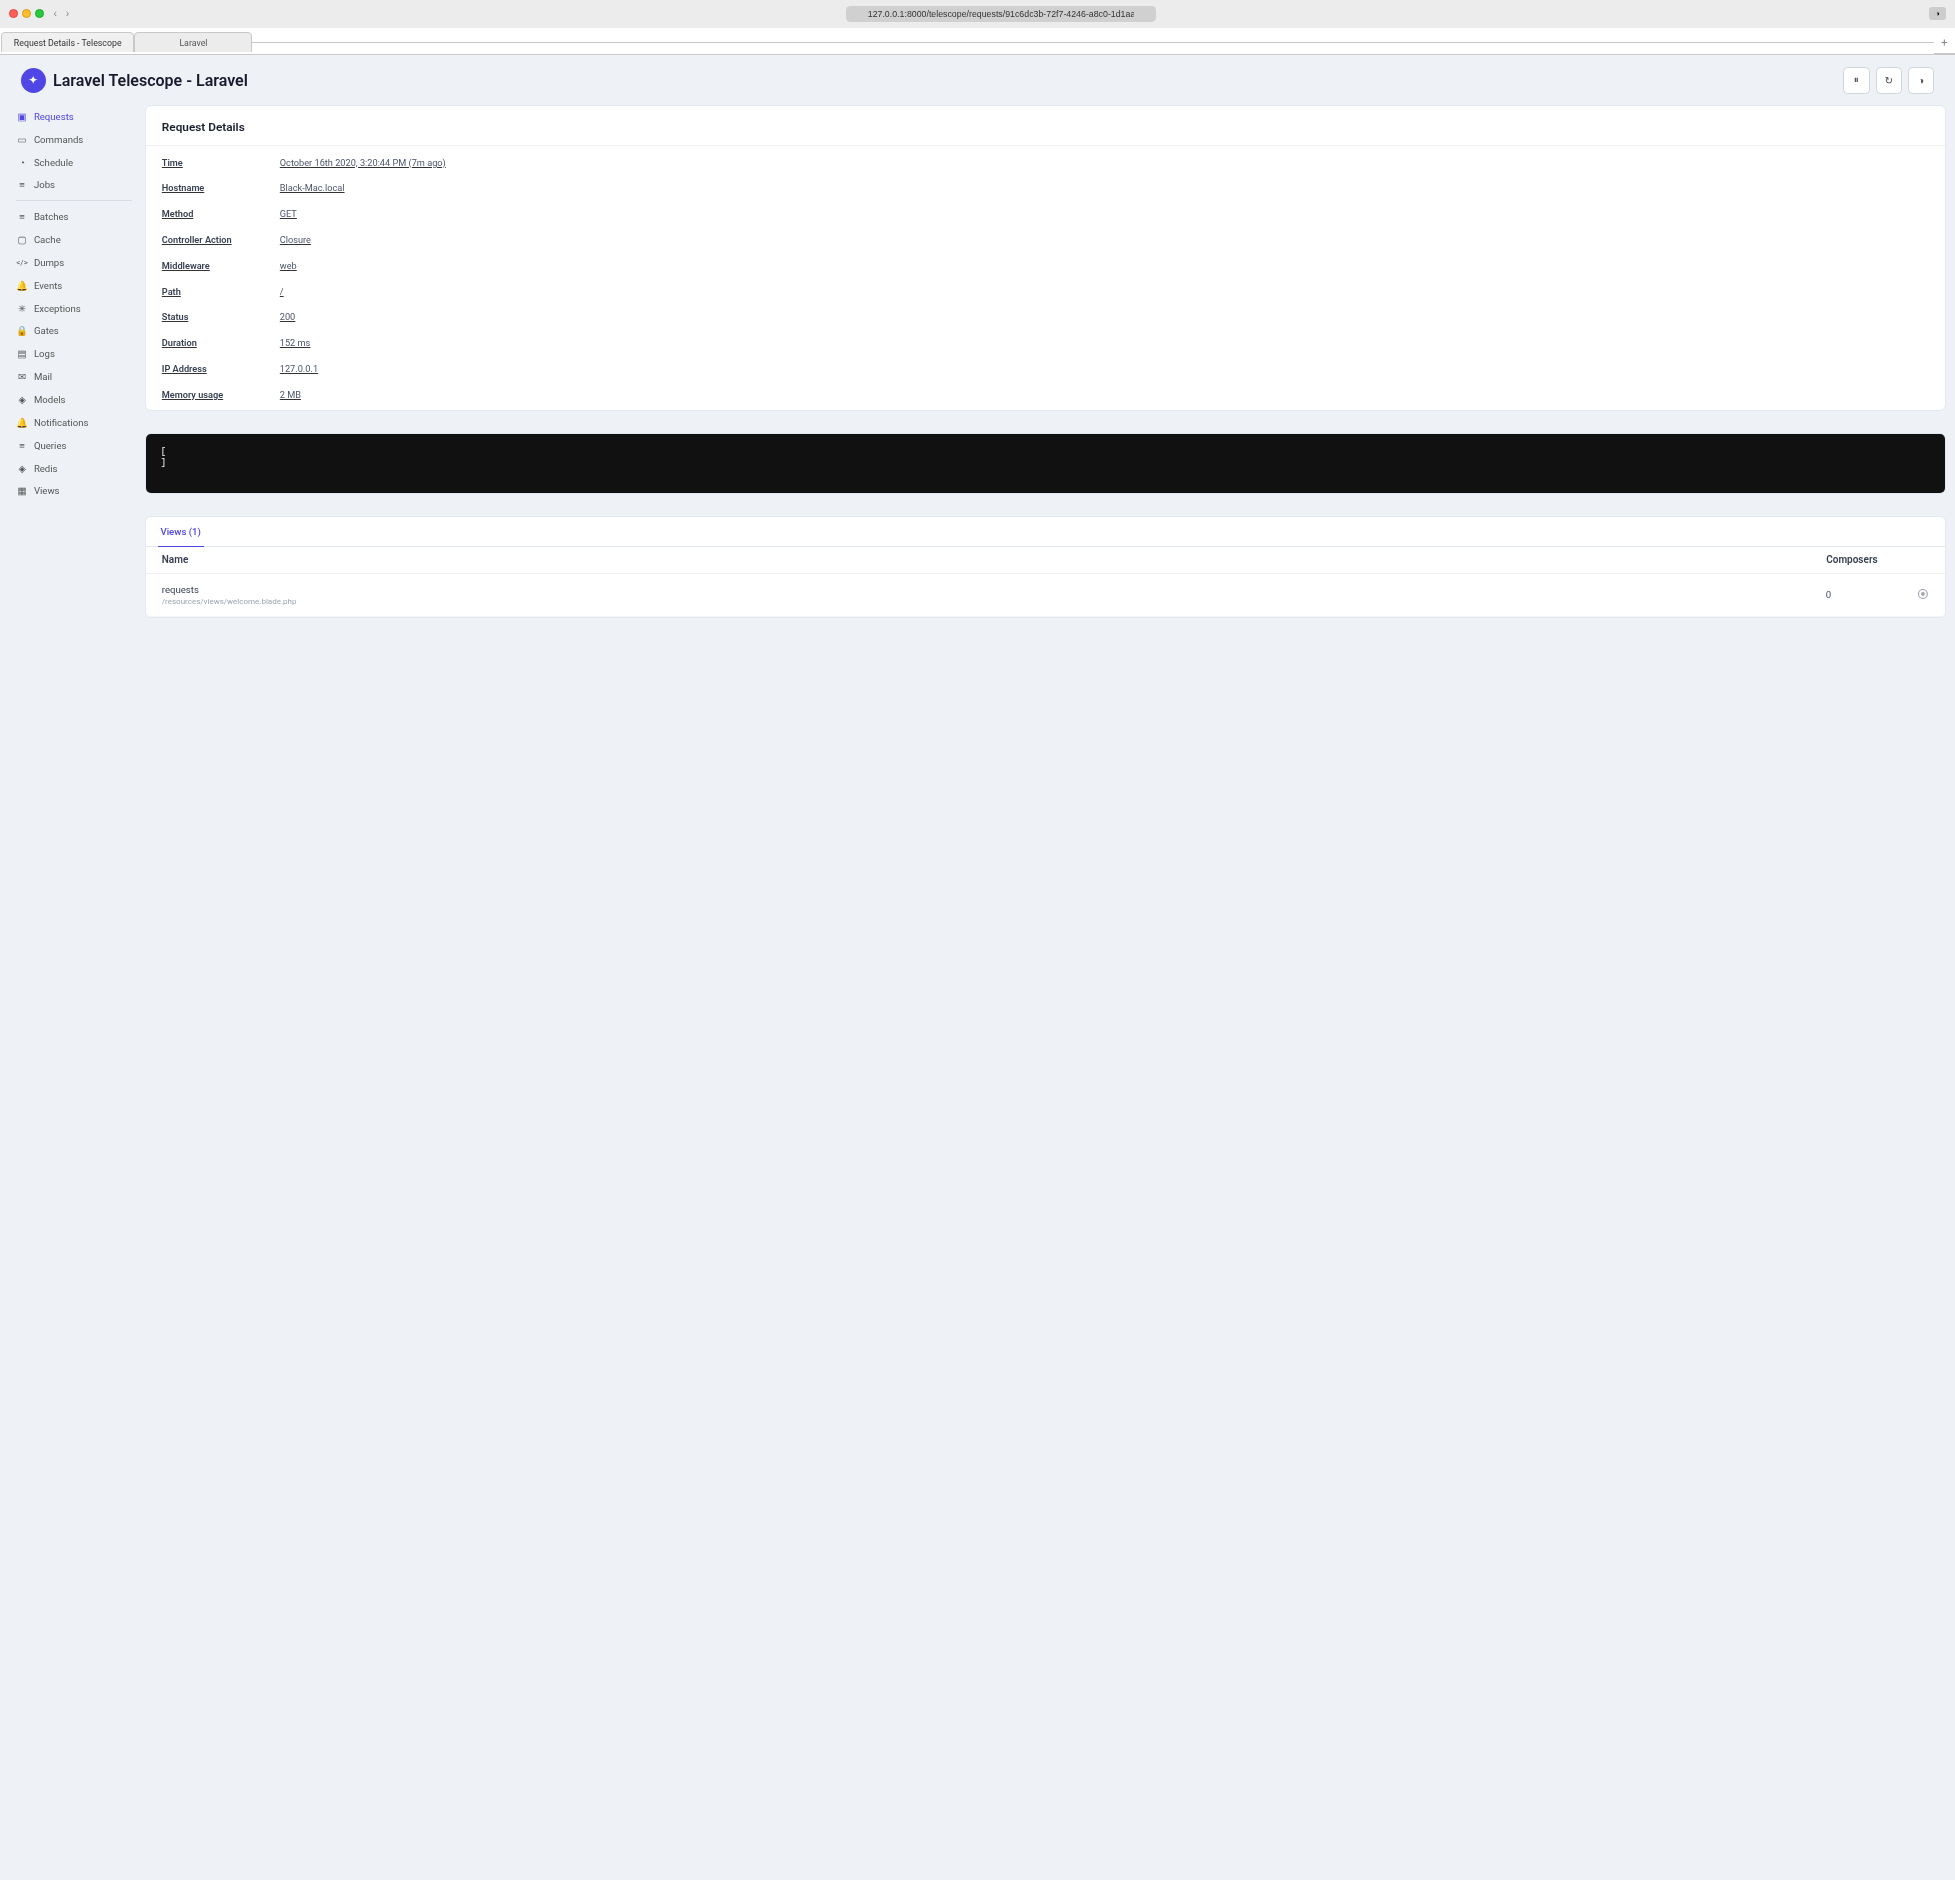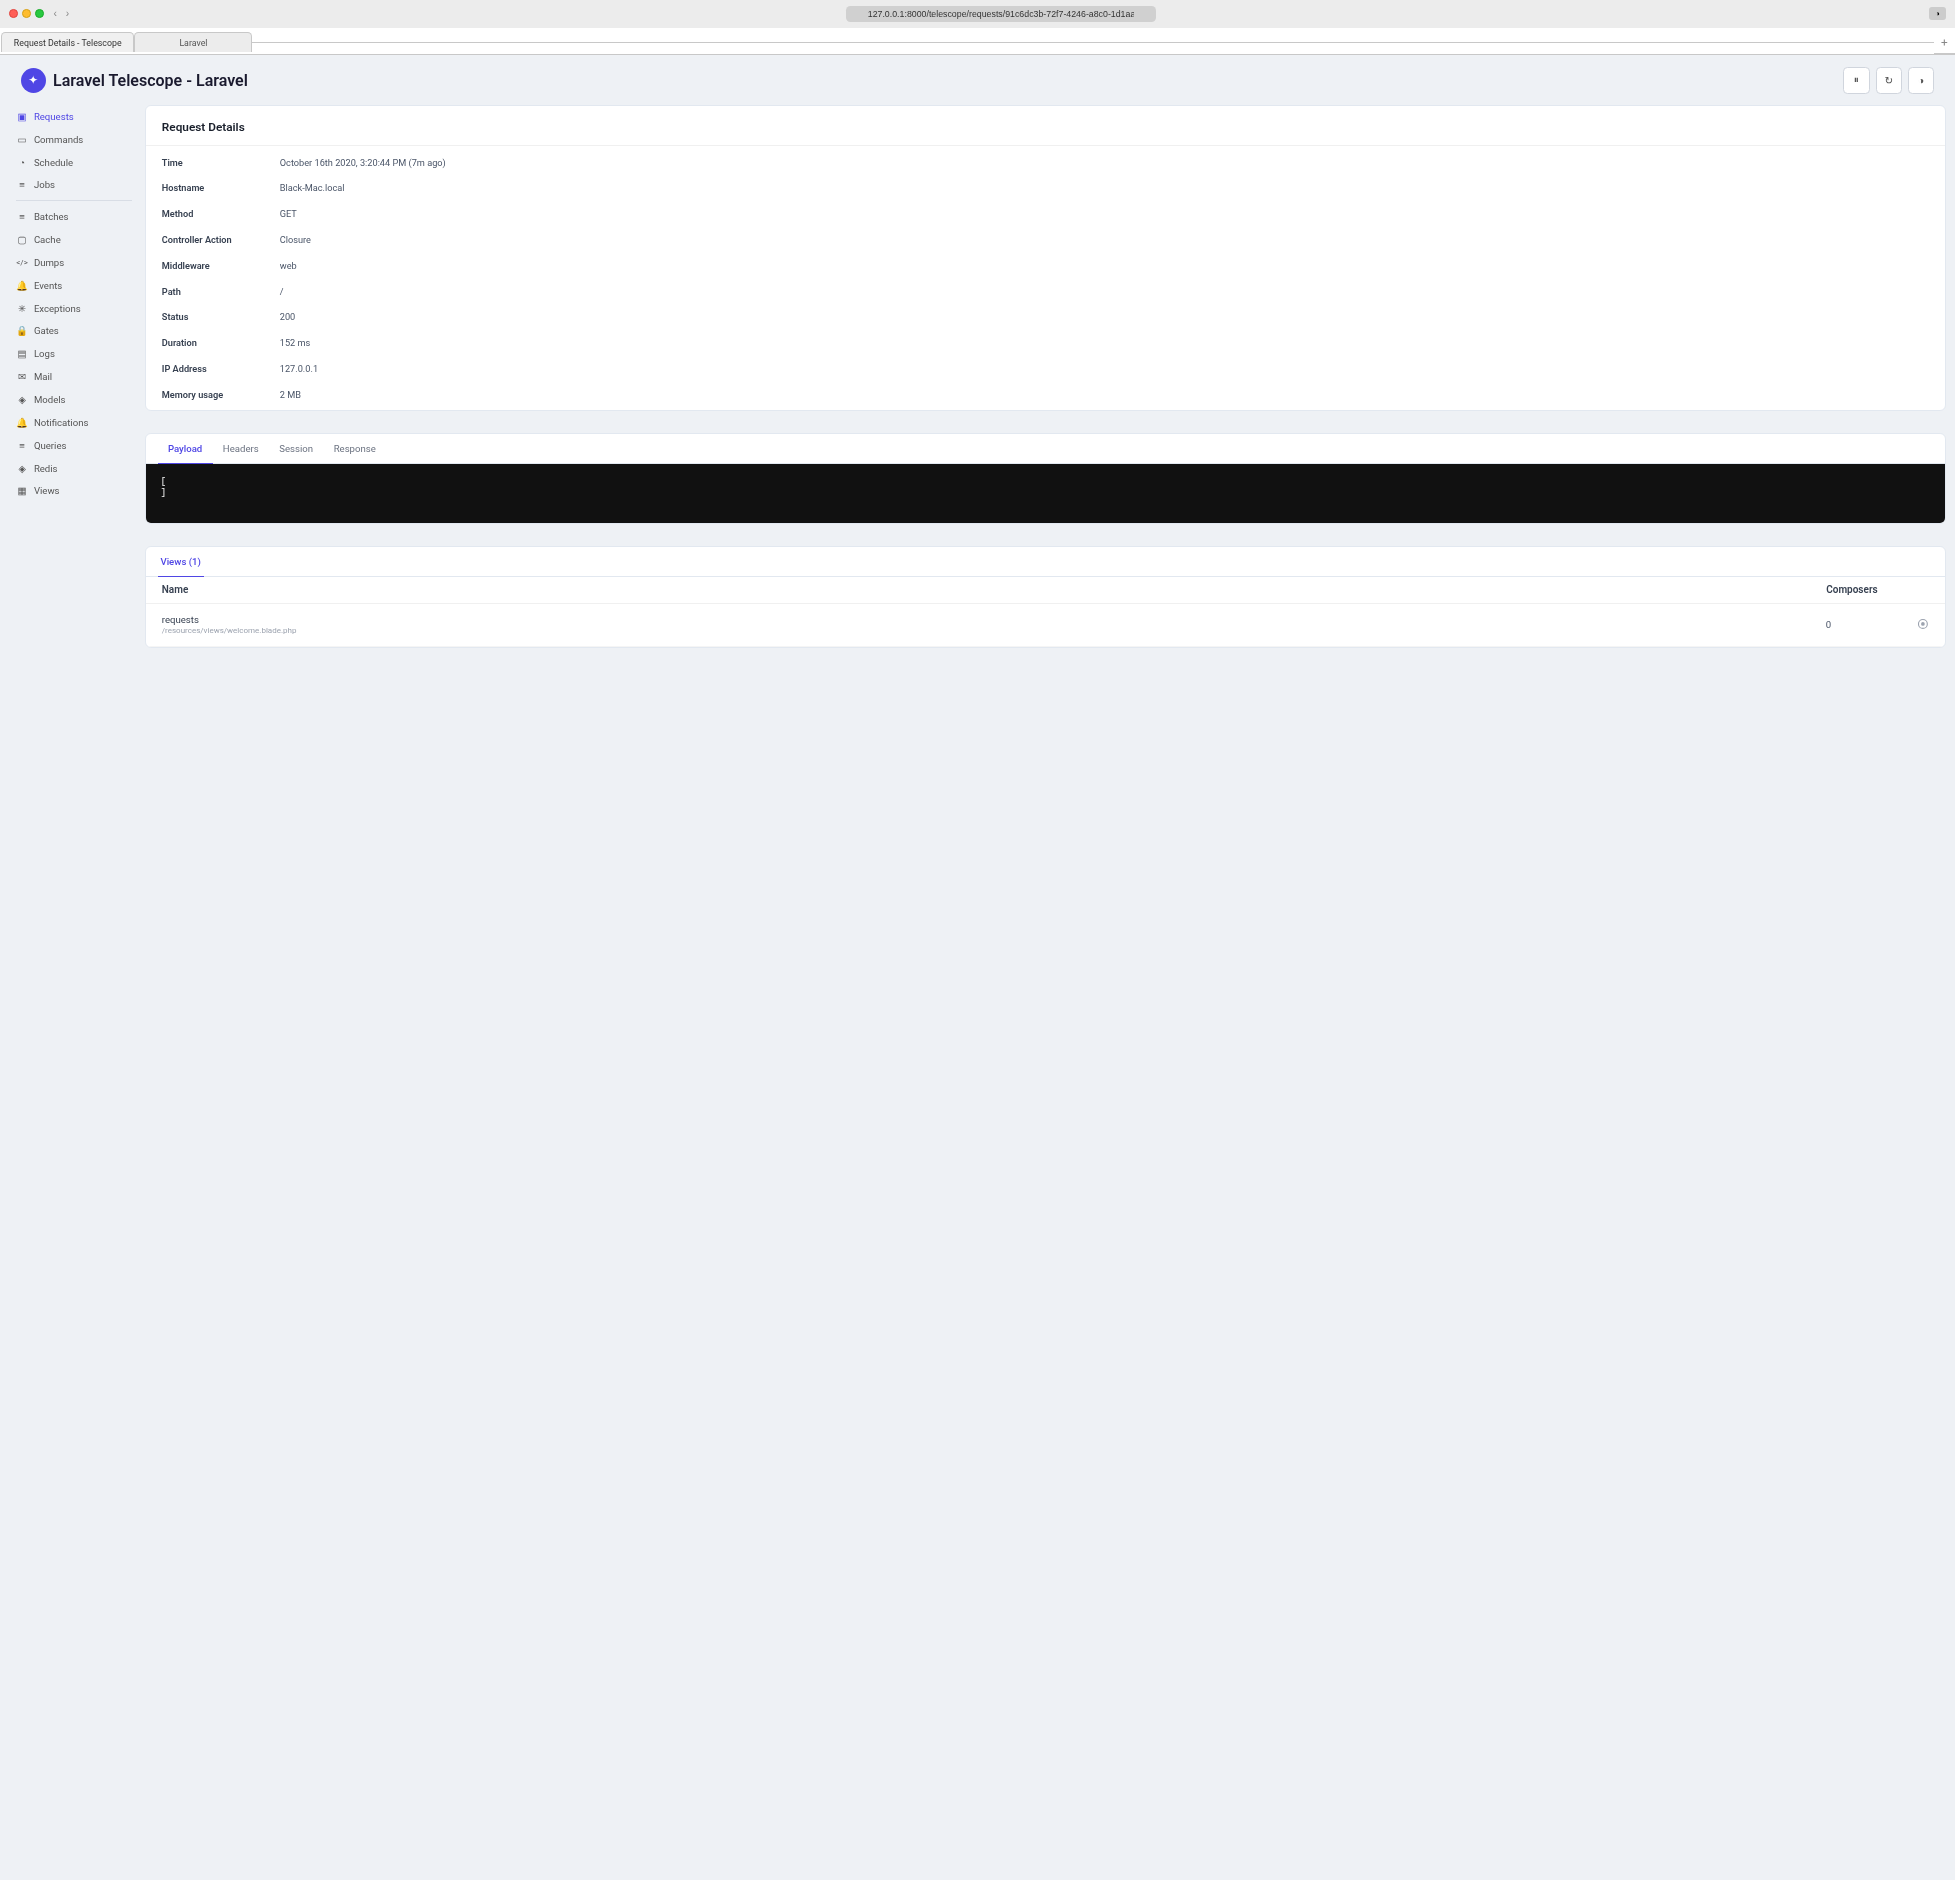--- a/index.html
+++ b/index.html
@@ -234,20 +234,21 @@
       padding: 13.3px 16px 11.8px;
       border-bottom: 0.7px solid #f0f0f0;
     }
     .details-table {
       padding: 2.9px 0;
     }
     .detail-row {
       display: flex;
       padding: 7.4px 16px;
       align-items: flex-start;
+      text-decoration: underline;
     }
     .detail-label {
       width: 118px;
       font-weight: 600;
       color: #374151;
       font-size: 9.2px;
       flex-shrink: 0;
     }
     .detail-value {
       color: #4a5568;
@@ -535,26 +536,20 @@
             <span class="detail-value">127.0.0.1</span>
           </div>
           <div class="detail-row">
             <span class="detail-label">Memory usage</span>
             <span class="detail-value">2 MB</span>
           </div>
         </div>
       </div>
 
       <div class="tabs-container">
-        <div class="tabs-nav">
-          <div class="tab-item active">Payload</div>
-          <div class="tab-item">Headers</div>
-          <div class="tab-item">Session</div>
-          <div class="tab-item">Response</div>
-        </div>
         <div class="tab-content">
           <span style="white-space: pre;">[
 ]</span>
         </div>
       </div>
 
       <div class="views-card">
         <div class="views-tabs-nav">
           <div class="views-tab">Views (1)</div>
         </div>

